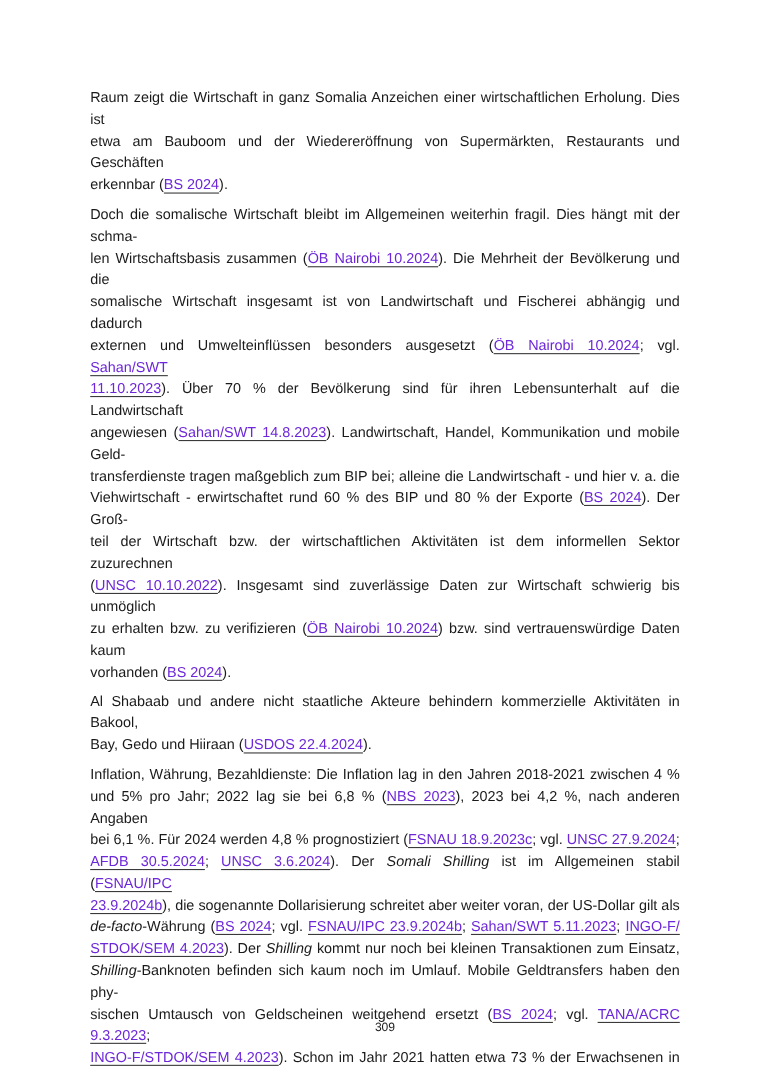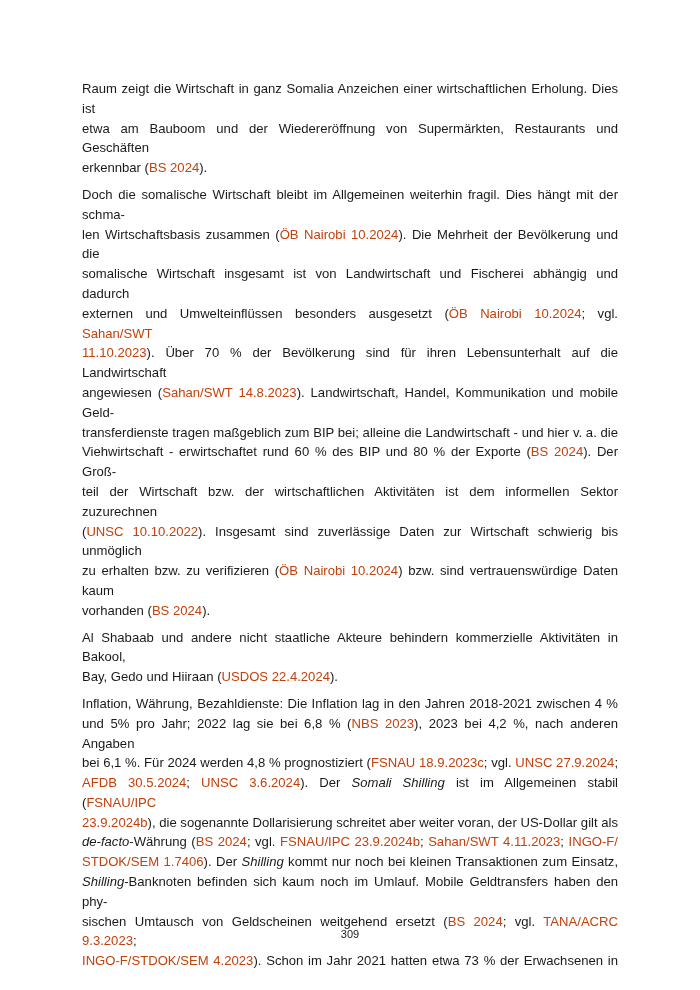--- a/index.html
+++ b/index.html
@@ -30,21 +30,22 @@
     text-align: justify;
     text-align-last: justify;
     white-space: normal;
   }
   .line.last {
     text-align-last: left;
   }
   .bold { font-weight: normal; }
   .italic { font-style: italic; }
   .cite {
-    color: #c2410c;
+    color: #6d28d9;
+    text-decoration: underline;
     text-decoration-thickness: 1px;
     text-decoration-color: #3a3a3a;
     text-underline-offset: 3px;
     cursor: pointer;
   }
   .footer {
     position: absolute;
     left: 0;
     top: 925px;
     width: 700px;
@@ -80,22 +81,22 @@
       <div class="para">
         <div class="line"><span>Al Shabaab und andere nicht staatliche Akteure behindern kommerzielle Aktivitäten in Bakool,</span></div>
         <div class="line last"><span>Bay, Gedo und Hiiraan (</span><span class="cite">USDOS 22.4.2024</span><span>).</span></div>
       </div>
       <div class="para">
         <div class="line"><span class="bold">Inflation, Währung, Bezahldienste:</span><span> Die Inflation lag in den Jahren 2018-2021 zwischen 4 %</span></div>
         <div class="line"><span>und 5% pro Jahr; 2022 lag sie bei 6,8 % (</span><span class="cite">NBS 2023</span><span>), 2023 bei 4,2 %, nach anderen Angaben</span></div>
         <div class="line"><span>bei 6,1 %. Für 2024 werden 4,8 % prognostiziert (</span><span class="cite">FSNAU 18.9.2023c</span><span>; vgl. </span><span class="cite">UNSC 27.9.2024</span><span>;</span></div>
         <div class="line"><span class="cite">AFDB 30.5.2024</span><span>; </span><span class="cite">UNSC 3.6.2024</span><span>). Der </span><span class="italic">Somali Shilling</span><span> ist im Allgemeinen stabil (</span><span class="cite">FSNAU/IPC</span></div>
         <div class="line"><span class="cite">23.9.2024b</span><span>), die sogenannte Dollarisierung schreitet aber weiter voran, der US-Dollar gilt als</span></div>
-        <div class="line"><span class="italic">de-facto</span><span>-Währung (</span><span class="cite">BS 2024</span><span>; vgl. </span><span class="cite">FSNAU/IPC 23.9.2024b</span><span>; </span><span class="cite">Sahan/SWT 4.11.2023</span><span>; </span><span class="cite">INGO-F/</span></div>
-        <div class="line"><span class="cite">STDOK/SEM 1.7406</span><span>). Der </span><span class="italic">Shilling</span><span> kommt nur noch bei kleinen Transaktionen zum Einsatz,</span></div>
+        <div class="line"><span class="italic">de-facto</span><span>-Währung (</span><span class="cite">BS 2024</span><span>; vgl. </span><span class="cite">FSNAU/IPC 23.9.2024b</span><span>; </span><span class="cite">Sahan/SWT 5.11.2023</span><span>; </span><span class="cite">INGO-F/</span></div>
+        <div class="line"><span class="cite">STDOK/SEM 4.2023</span><span>). Der </span><span class="italic">Shilling</span><span> kommt nur noch bei kleinen Transaktionen zum Einsatz,</span></div>
         <div class="line"><span class="italic">Shilling</span><span>-Banknoten befinden sich kaum noch im Umlauf. Mobile Geldtransfers haben den phy-</span></div>
         <div class="line"><span>sischen Umtausch von Geldscheinen weitgehend ersetzt (</span><span class="cite">BS 2024</span><span>; vgl. </span><span class="cite">TANA/ACRC 9.3.2023</span><span>;</span></div>
         <div class="line"><span class="cite">INGO-F/STDOK/SEM 4.2023</span><span>). Schon im Jahr 2021 hatten etwa 73 % der Erwachsenen in</span></div>
       </div>
     </div>
   <div class="footer">
     <span>309</span>
   </div>
 </div>
 

